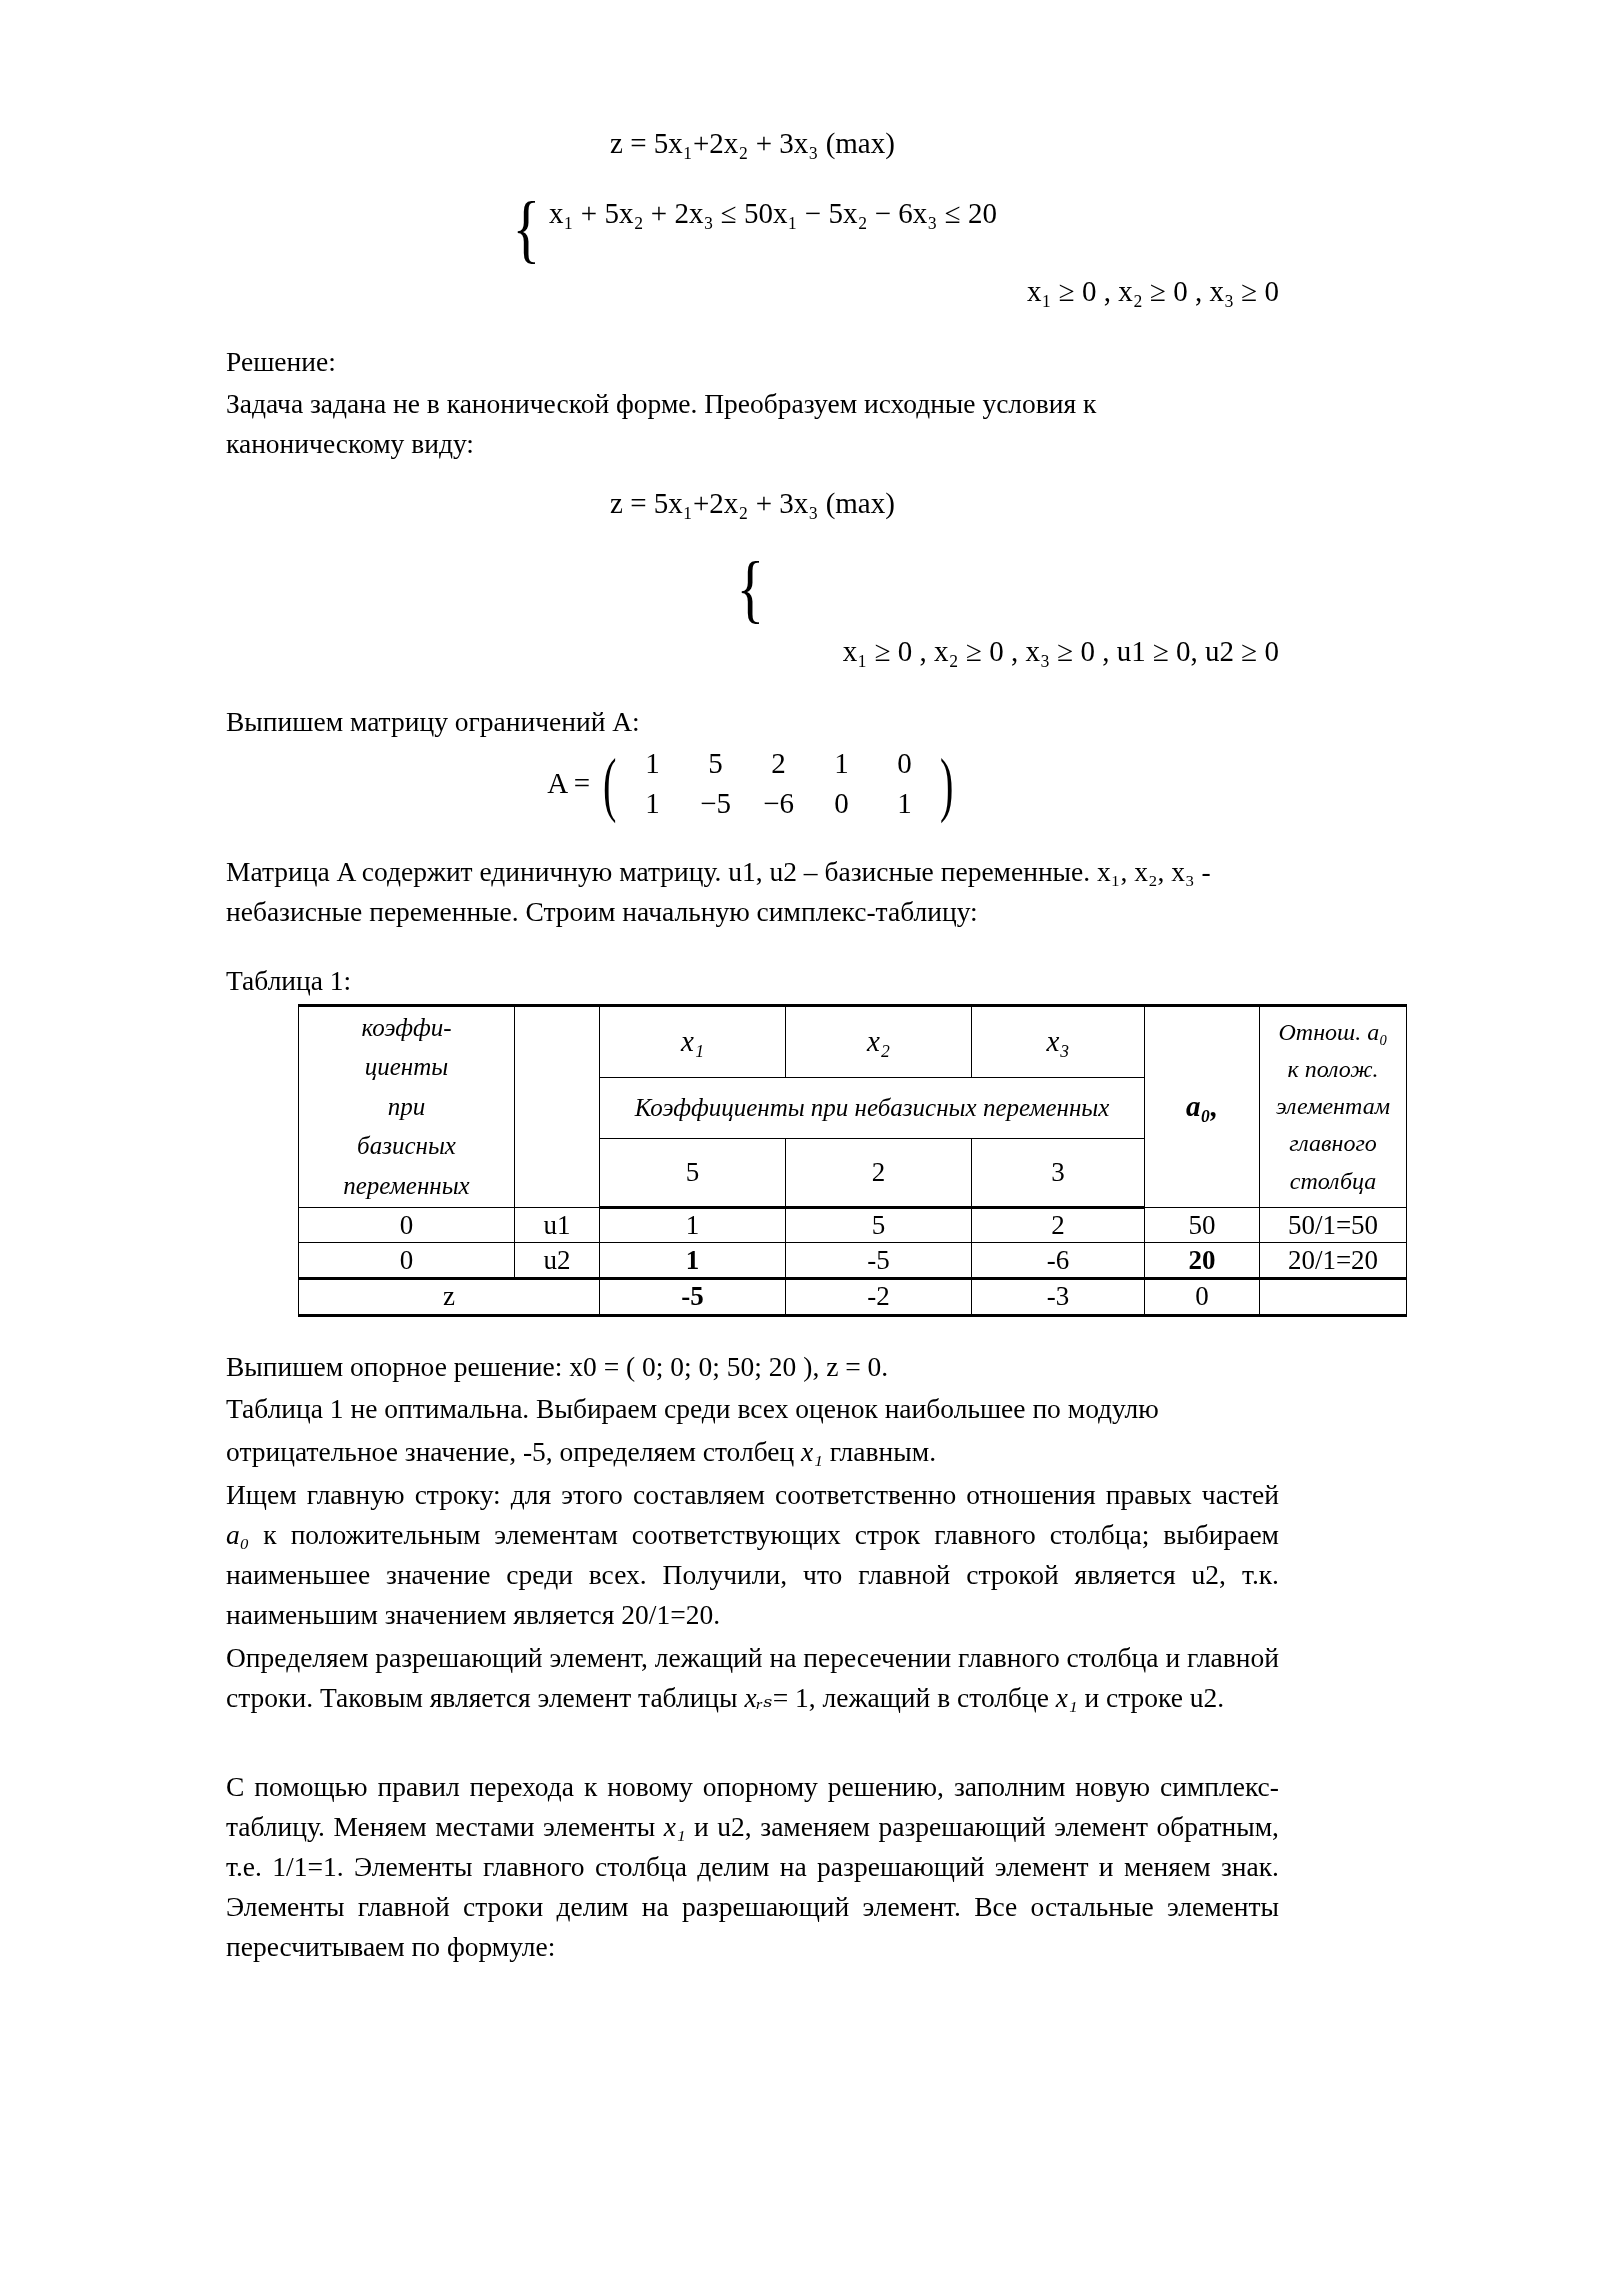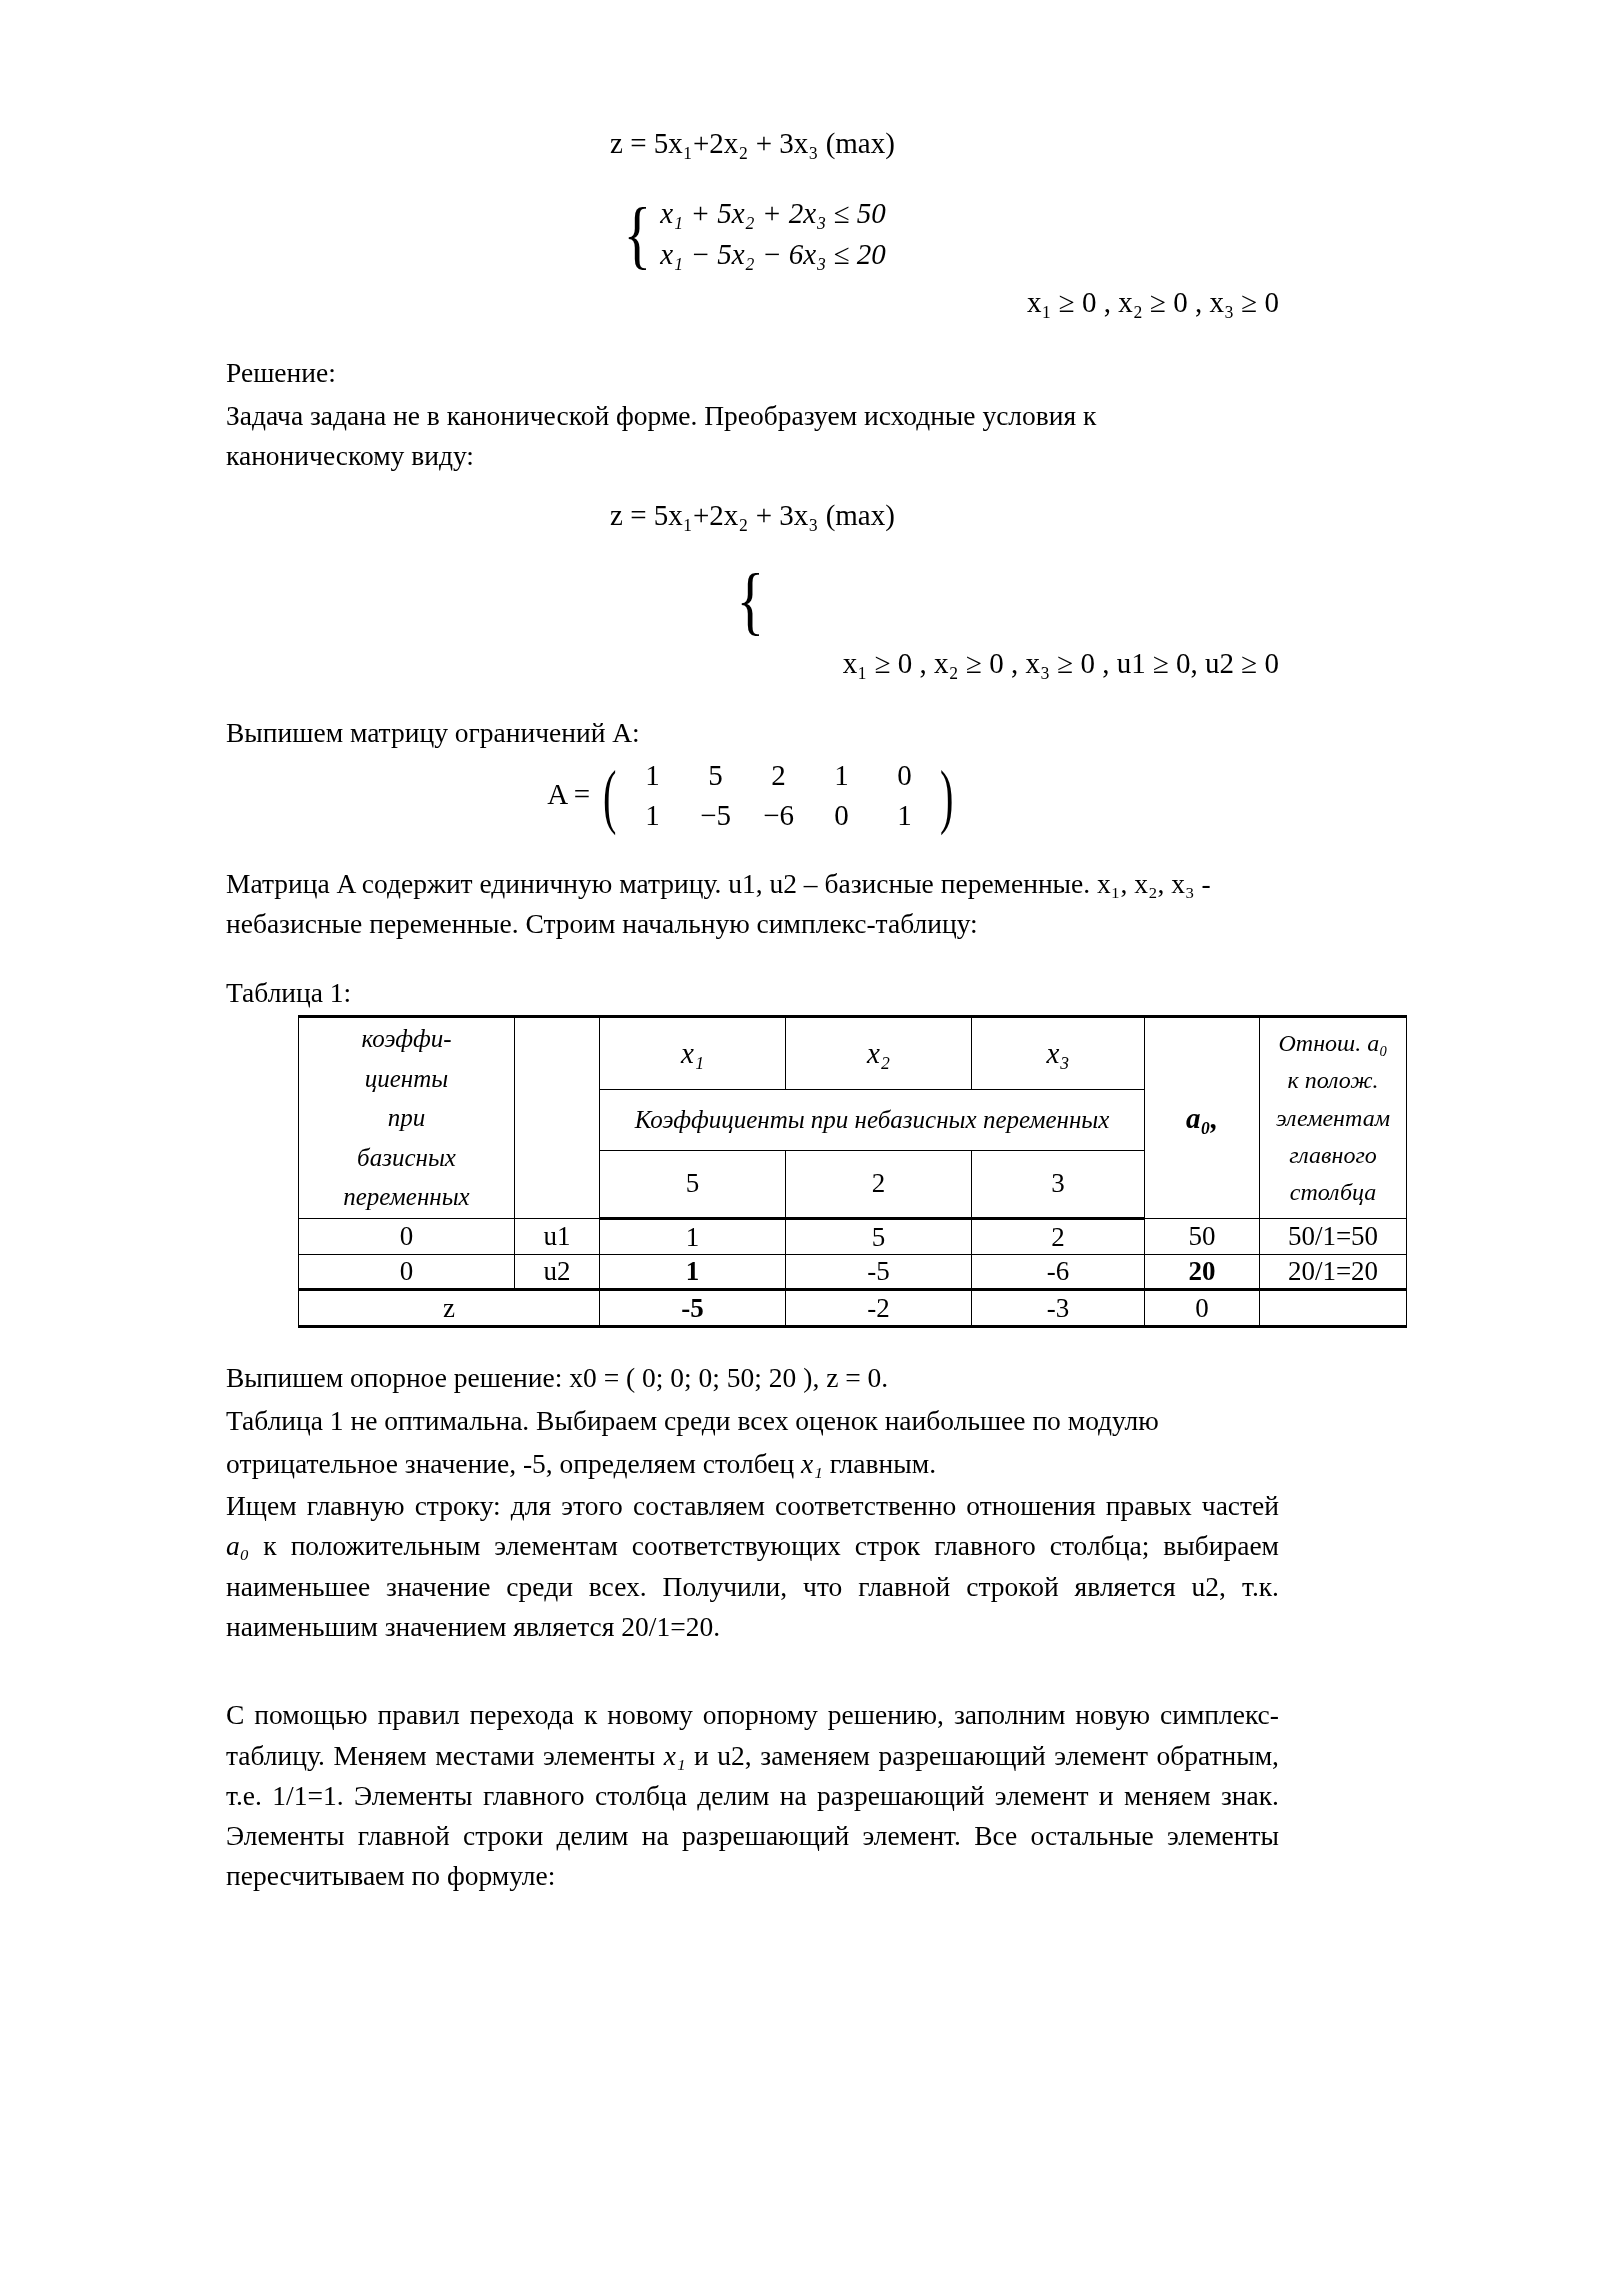--- a/index.html
+++ b/index.html
@@ -55,23 +55,22 @@
     line-height: 0.92;
     font-weight: 300;
     display: flex;
     align-items: center;
     margin-right: 3.9px;
     transform: scaleX(0.75);
     font-family: "Liberation Serif", serif;
   }
   .system-rows {
     display: flex;
-    flex-direction: column;
+    flex-direction: row;
     justify-content: flex-end;
-    font-style: italic;
   }
   .system-rows > div {
     font-size: 29px;
     line-height: 1.42;
     white-space: nowrap;
   }
   .nonneg {
     text-align: right;
     font-size: 29px;
     line-height: 1.4;
@@ -303,20 +302,23 @@
   <div class="spacer-md"></div>
 
   <p class="para">Выпишем опорное решение: x0 = ( 0; 0; 0; 50; 20 ), z = 0.</p>
   <p class="para">Таблица 1 не оптимальна. Выбираем среди всех оценок наибольшее по модулю</p>
   <p class="para">
     <span>отрицательное значение, -5, определяем столбец </span><span class="mi">x₁</span><span> главным.</span>
   </p>
   <p class="para justify">
     <span>Ищем главную строку: для этого составляем соответственно отношения правых частей </span><span class="mi">a₀</span><span>  к положительным элементам соответствующих строк главного столбца; выбираем наименьшее значение среди всех.   Получили, что главной строкой является u2, т.к. наименьшим значением является 20/1=20.</span>
   </p>
+  <p class="para justify">
+    <span>Определяем разрешающий элемент, лежащий на пересечении главного столбца и главной строки.   Таковым   является   элемент   таблицы </span><span class="mi">xᵣₛ</span><span>= 1, лежащий в столбце </span><span class="mi">x₁</span><span> и строке u2.</span>
+  </p>
 
   <div class="spacer-lg"></div>
 
   <p class="para justify">
     <span>С помощью правил перехода к новому опорному решению, заполним новую симплекс-таблицу. Меняем местами элементы </span><span class="mi">x₁</span><span> и u2, заменяем разрешающий элемент обратным, т.е.  1/1=1. Элементы главного столбца делим на разрешающий элемент и меняем знак. Элементы главной строки делим на разрешающий элемент. Все остальные элементы пересчитываем по формуле:</span>
   </p>
 
 </div>
 
 

